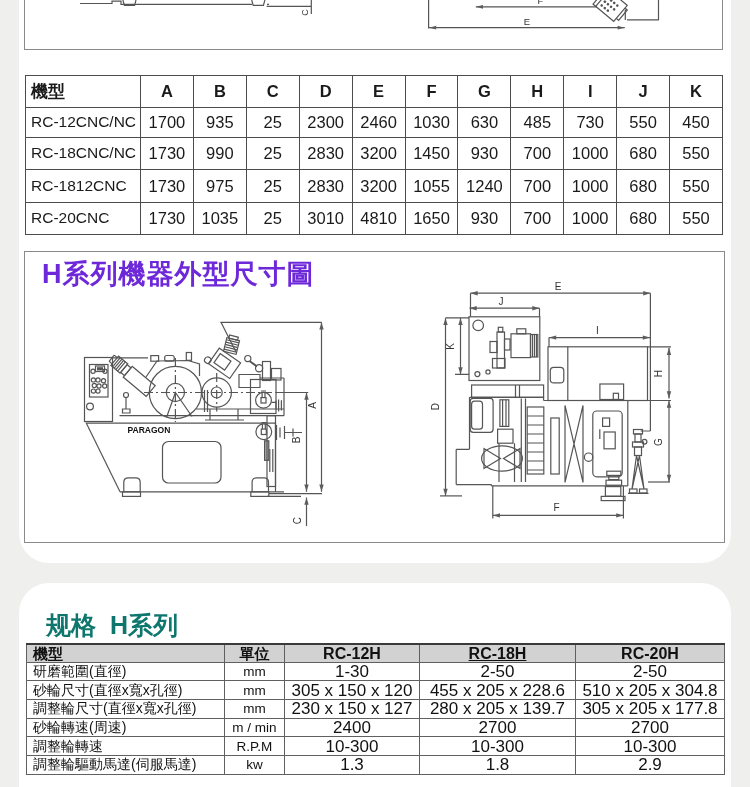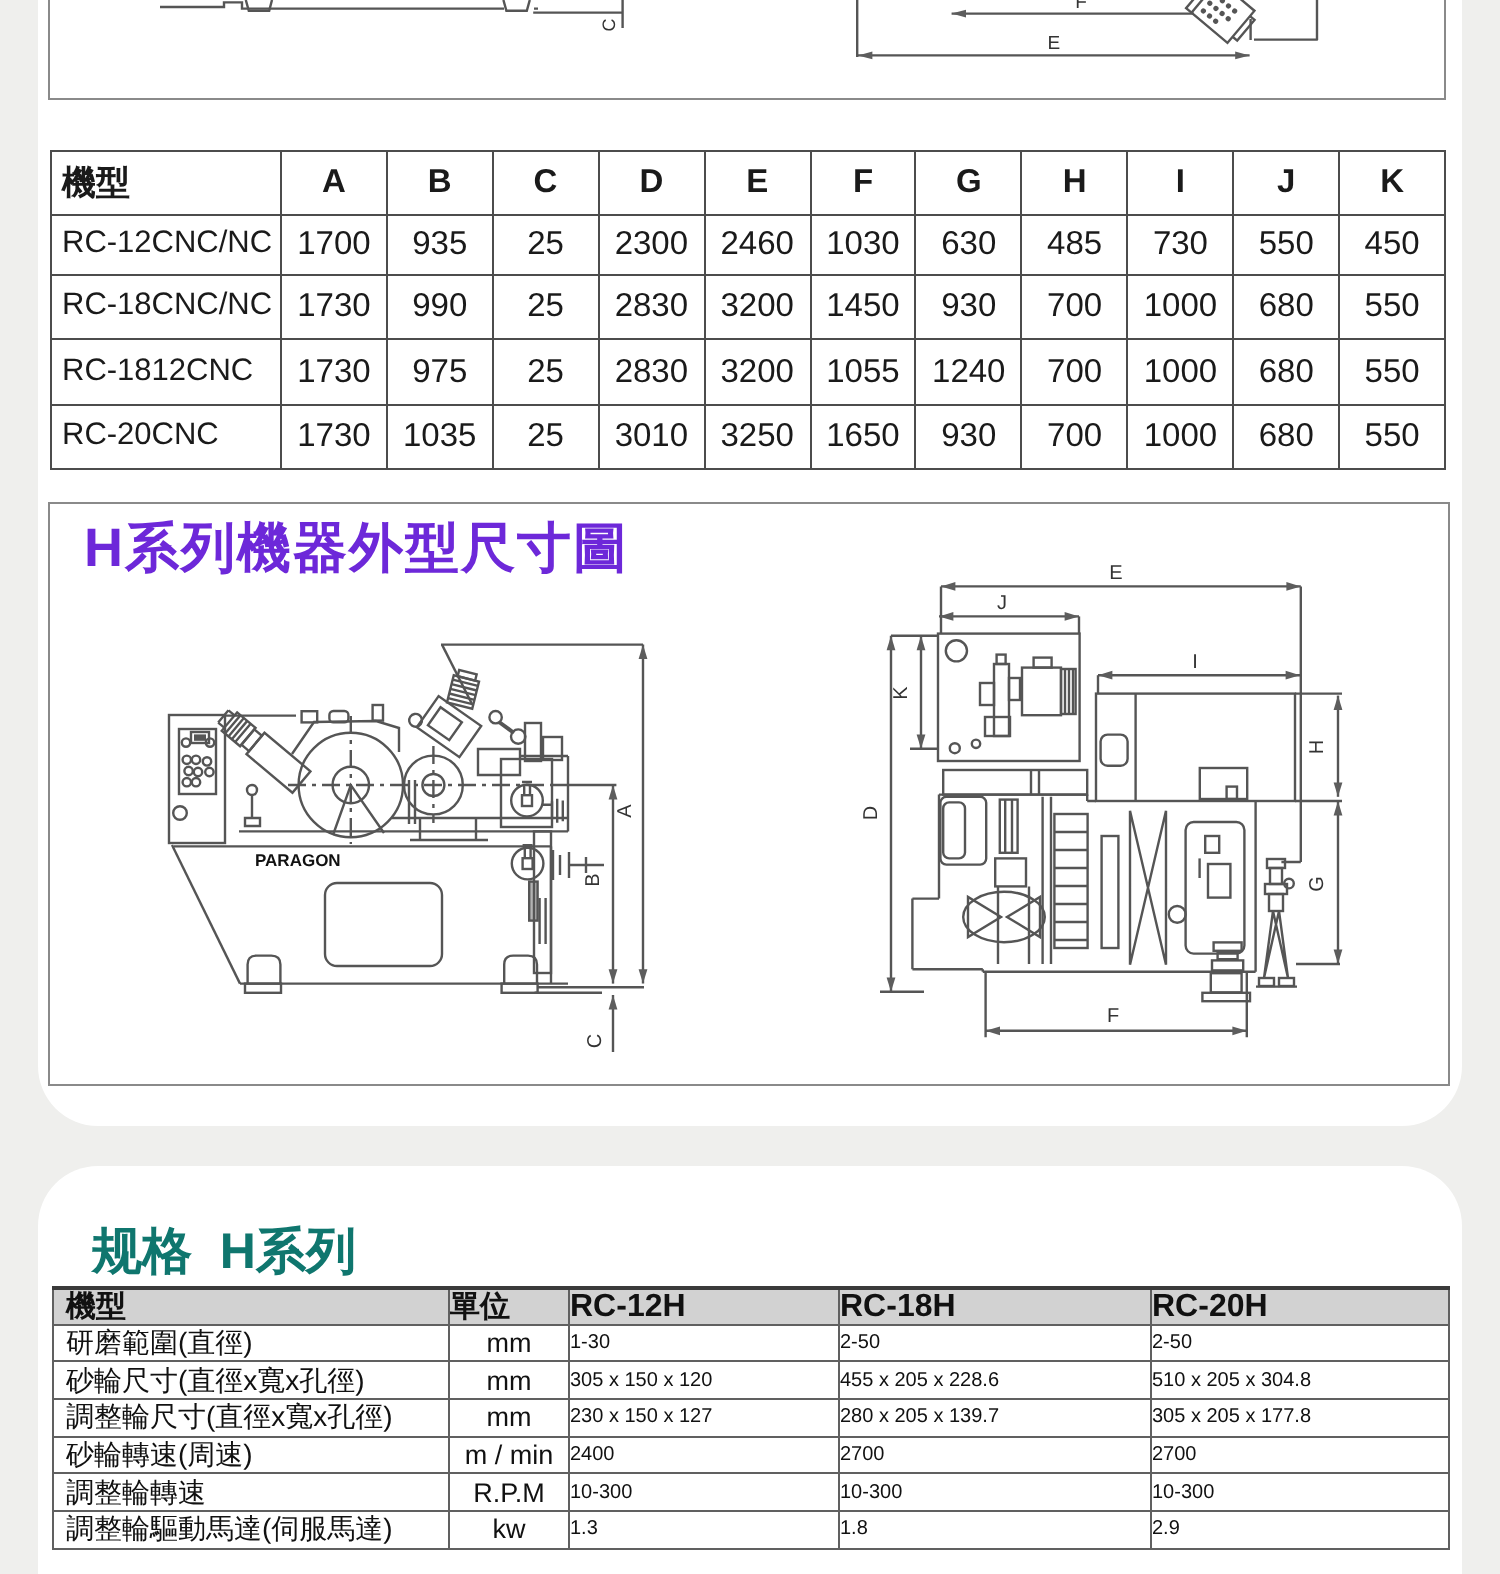--- a/index.html
+++ b/index.html
@@ -10,24 +10,24 @@
   table{border-collapse:collapse;table-layout:fixed;}
   
   #dimtbl{position:absolute;left:25px;top:75px;width:698px;}
   #dimtbl td,#dimtbl th{border:1.6px solid #4c4c4c;text-align:center;vertical-align:middle;color:#1a1a1a;font-size:16.5px;font-weight:normal;padding:0;}
   #dimtbl th{font-weight:bold;}
   #dimtbl .mod{text-align:left;padding-left:5px;white-space:nowrap;font-size:15.5px;}
   
   #spectbl{position:absolute;left:26px;top:643px;width:698px;border-top:2.4px solid #3a3a3a;}
   #spectbl td,#spectbl th{border:1.2px solid #606060;color:#111;padding:0;vertical-align:middle;line-height:15px;}
   #spectbl th{background:#d2d2d2;font-size:15px;text-align:left;padding-left:6px;}
-  #spectbl th.c{text-align:left;padding-left:0;}
+  #spectbl th.c{text-align:center;padding-left:0;}
   #spectbl td.lbl{font-size:14px;text-align:left;padding-left:6px;white-space:nowrap;}
   #spectbl td.unit{font-size:13.5px;text-align:center;}
-  #spectbl td.val{font-size:10px;}
+  #spectbl td.val{font-size:17px;text-align:center;}
   .secbox{position:absolute;border:1.5px solid #8a8a8a;background:#fff;}
   #svgall{position:absolute;left:0;top:0;}
 </style>
 </head>
 <body>
 
 <div class="card" id="card1"></div>
 
 <div class="card" id="card2"></div>
 
@@ -98,21 +98,21 @@
         <td>1000</td>
         <td>680</td>
         <td>550</td>
       </tr>
   <tr style="height:31.5px">
         <td class="mod">RC-20CNC</td>
         <td>1730</td>
         <td>1035</td>
         <td>25</td>
         <td>3010</td>
-        <td>3250</td>
+        <td>4810</td>
         <td>1650</td>
         <td>930</td>
         <td>700</td>
         <td>1000</td>
         <td>680</td>
         <td>550</td>
       </tr>
 </tbody>
   </table>
 
@@ -124,21 +124,21 @@
       <col style="width:60px">
       <col style="width:135px">
       <col style="width:156px">
       <col style="width:149px">
     </colgroup>
   <tbody>
       <tr style="height:18.2px">
         <th>機型</th>
         <th class="c">單位</th>
         <th class="c" style="font-size:16px;">RC-12H</th>
-        <th class="c" style="font-size:16px;">RC-18H</th>
+        <th class="c" style="font-size:16px;text-decoration:underline;">RC-18H</th>
         <th class="c" style="font-size:16px;">RC-20H</th>
       </tr>
   <tr style="height:18.65px">
         <td class="lbl">研磨範圍(直徑)</td>
         <td class="unit">mm</td>
         <td class="val">1-30</td>
         <td class="val">2-50</td>
         <td class="val">2-50</td>
       </tr>
   <tr style="height:18.65px">

